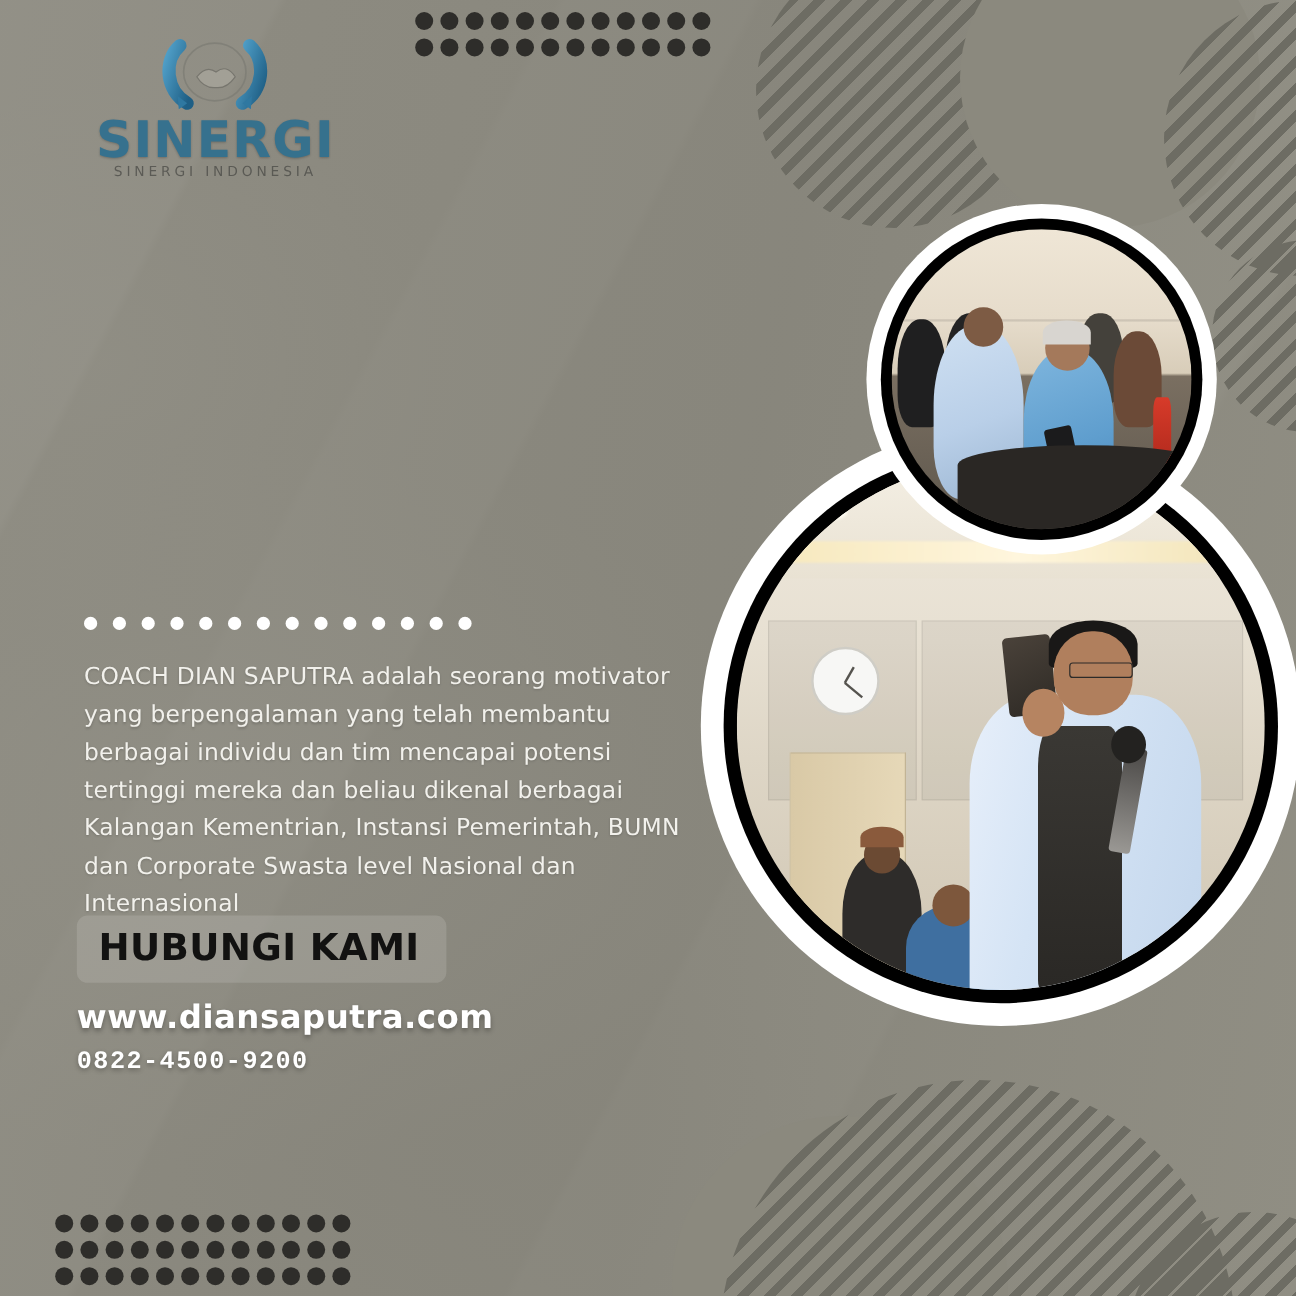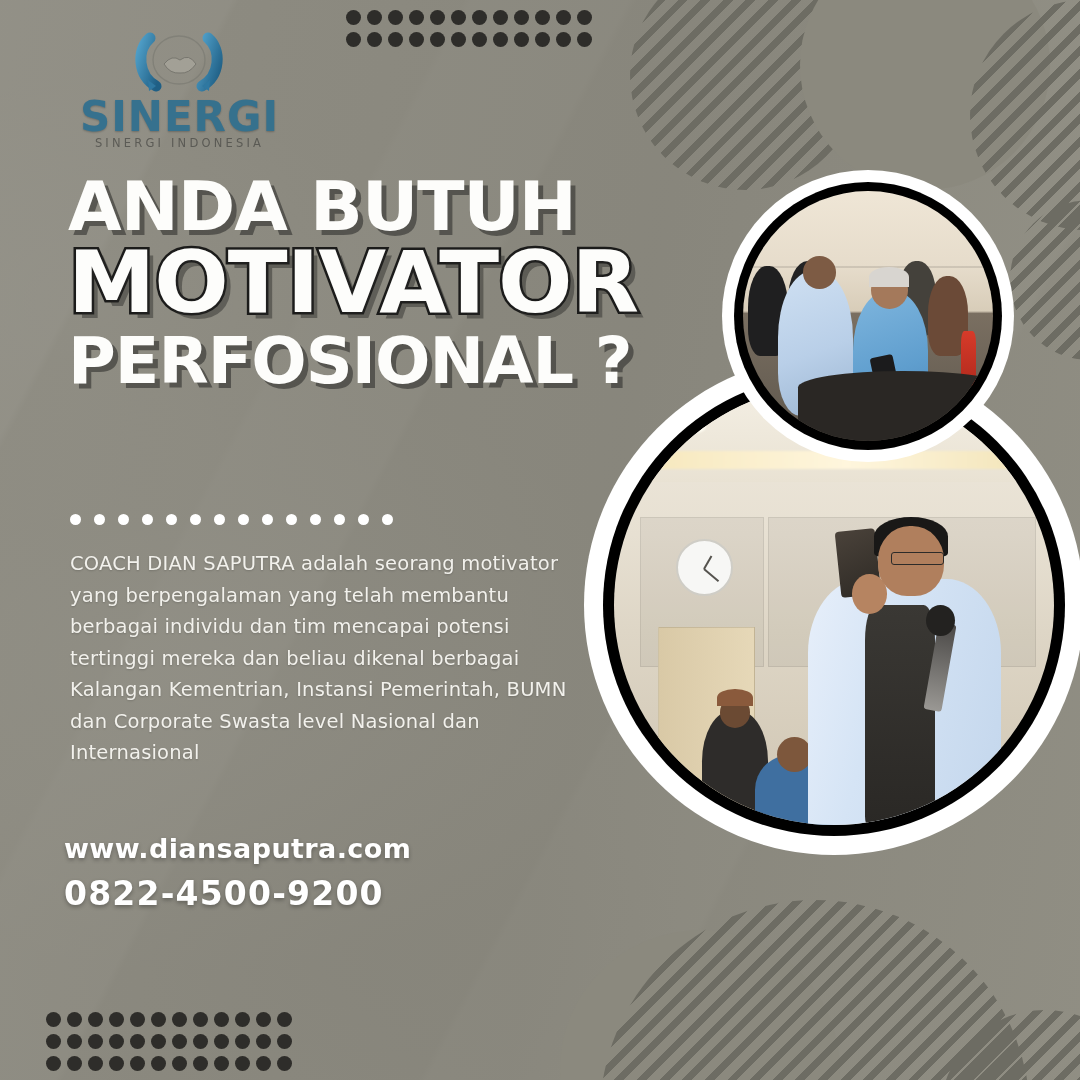--- a/index.html
+++ b/index.html
@@ -113,21 +113,21 @@
   }
 
   
   #contact {
     position:absolute; left:64px; top:833px;
     font-family:"DejaVu Sans", sans-serif;
     font-weight:700; color:#ffffff;
     text-shadow:0 2px 4px rgba(0,0,0,.30);
   }
   #contact .web { font-size:27px; letter-spacing:.4px; }
-  #contact .tel { font-size:33px; letter-spacing:1.2px; margin-top:10px; }
+  #contact .tel { font-size:21px; letter-spacing:1.2px; margin-top:10px;font-family:Liberation Mono, monospace; }
 
   
   .photo-circle {
     position:absolute; border-radius:50%;
     background:#fff;
     display:flex; align-items:center; justify-content:center;
     overflow:hidden;
   }
   .photo-circle .inner {
     border-radius:50%; overflow:hidden;
@@ -316,45 +316,41 @@
       <path d="M88 14 C102 26,100 52,82 62" stroke="url(#g1)" stroke-width="11" fill="none" stroke-linecap="round"></path>
       <path d="M36 62 l-8 -6 l1 11 z" fill="#2f78a1"></path>
       <path d="M82 62 l8 -6 l-1 11 z" fill="#2f78a1"></path>
       <ellipse cx="59" cy="36" rx="26" ry="24" fill="none" stroke="#7a7a72" stroke-width="1.4" opacity=".65"></ellipse>
       <path d="M44 40 q8 -10 16 -4 q9 -7 16 4 q-7 10 -16 9 q-10 1 -16 -9 z" fill="#a9a69c" opacity=".75" stroke="#6f6e67" stroke-width="1"></path>
     </svg>
     <div class="wordmark">SINERGI</div>
     <div class="subwordmark">SINERGI INDONESIA</div>
   </div>
 
-  <div id="headline">
-    <div class="hl hl-1">ANDA BUTUH</div>
-    <div class="hl hl-2">MOTIVATOR</div>
-    <div class="hl hl-3">PERFOSIONAL ?</div>
-  </div>
 
   <div class="dot-row" id="dots-divider" style="left:70px;top:514px;">
       <i style="width: 11px; height: 11px; background: rgb(255, 255, 255); margin-right: 13px;"></i>
       <i style="width: 11px; height: 11px; background: rgb(255, 255, 255); margin-right: 13px;"></i>
       <i style="width: 11px; height: 11px; background: rgb(255, 255, 255); margin-right: 13px;"></i>
       <i style="width: 11px; height: 11px; background: rgb(255, 255, 255); margin-right: 13px;"></i>
       <i style="width: 11px; height: 11px; background: rgb(255, 255, 255); margin-right: 13px;"></i>
       <i style="width: 11px; height: 11px; background: rgb(255, 255, 255); margin-right: 13px;"></i>
       <i style="width: 11px; height: 11px; background: rgb(255, 255, 255); margin-right: 13px;"></i>
       <i style="width: 11px; height: 11px; background: rgb(255, 255, 255); margin-right: 13px;"></i>
       <i style="width: 11px; height: 11px; background: rgb(255, 255, 255); margin-right: 13px;"></i>
       <i style="width: 11px; height: 11px; background: rgb(255, 255, 255); margin-right: 13px;"></i>
       <i style="width: 11px; height: 11px; background: rgb(255, 255, 255); margin-right: 13px;"></i>
       <i style="width: 11px; height: 11px; background: rgb(255, 255, 255); margin-right: 13px;"></i>
       <i style="width: 11px; height: 11px; background: rgb(255, 255, 255); margin-right: 13px;"></i>
       <i style="width: 11px; height: 11px; background: rgb(255, 255, 255); margin-right: 13px;"></i>
     </div>
 
   <p id="body-copy">COACH DIAN SAPUTRA adalah seorang motivator yang berpengalaman yang telah membantu berbagai individu dan tim mencapai potensi tertinggi mereka dan beliau dikenal berbagai Kalangan Kementrian, Instansi Pemerintah, BUMN dan Corporate Swasta level Nasional dan Internasional</p>
 
+  <div id="cta">HUBUNGI KAMI</div>
 
   <div id="contact">
     <div class="web">www.diansaputra.com</div>
     <div class="tel">0822-4500-9200</div>
   </div>
 
   <div class="photo-circle" id="photo-large">
     <div class="inner">
       <div class="img">
         <div class="scene-speaker">

